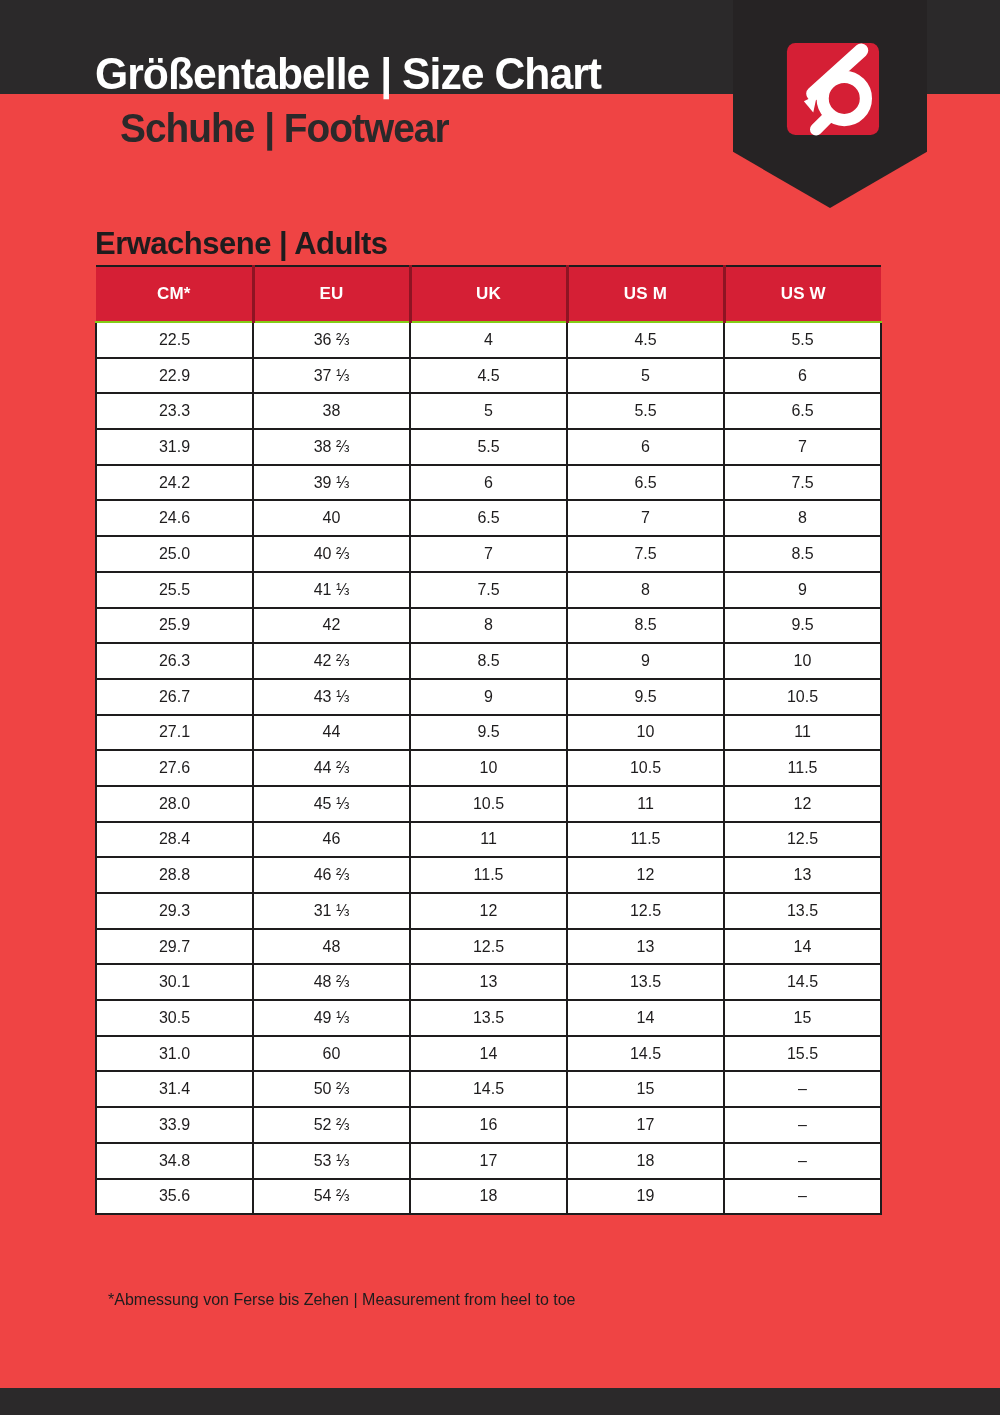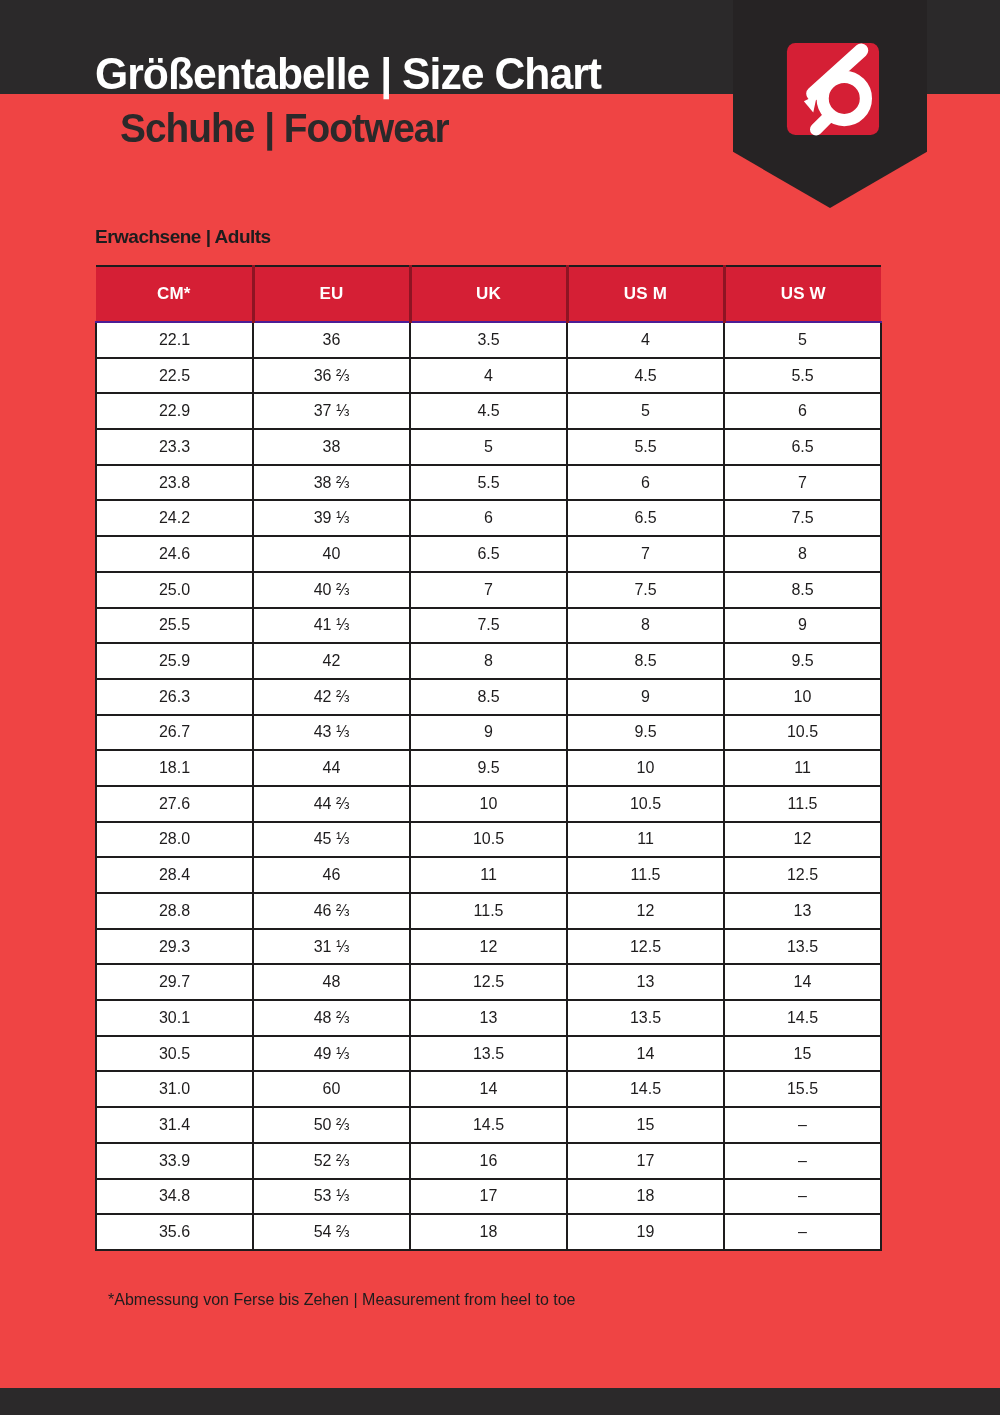--- a/index.html
+++ b/index.html
@@ -51,42 +51,42 @@
     clip-path: polygon(0 0, 100% 0, 100% 73%, 50% 100%, 0 73%);
   }
   .logo {
     position: absolute;
     left: 53px; top: 42px;
     width: 94px; height: 94px;
   }
   .section-heading {
     position: absolute;
     left: 95px; top: 226px;
-    font-size: 19px;
+    font-size: 31px;
     font-weight: bold;
     color: #1e1c1d;
     letter-spacing: -0.5px;
     white-space: nowrap;
   }
   table.size-table {
     position: absolute;
     left: 95px; top: 265px;
     width: 787px;
     border-collapse: collapse;
     table-layout: fixed;
     text-align: center;
   }
   table.size-table th {
     background: #d51f35;
     color: #ffffff;
     font-size: 17px;
     font-weight: bold;
     height: 52px;
     border-top: 2px solid #1e1c1d;
-    border-bottom: 2px solid #4c1d95;
+    border-bottom: 2px solid #84cc16;
     letter-spacing: 0.2px;
   }
   table.size-table th + th { border-left: 3px solid #8e1423; }
   table.size-table td {
     height: 33.7px;
     font-size: 16px;
     color: #1e1c1d;
     border: 2px solid #1e1c1d;
     background: #ffffff;
     padding: 0;
@@ -135,27 +135,20 @@
       <tr>
         <th>CM*</th>
         <th>EU</th>
         <th>UK</th>
         <th>US M</th>
         <th>US W</th>
       </tr>
     </thead>
     <tbody>
         <tr>
-          <td>22.1</td>
-          <td>36</td>
-          <td>3.5</td>
-          <td>4</td>
-          <td>5</td>
-        </tr>
-        <tr>
           <td>22.5</td>
           <td>36 ⅔</td>
           <td>4</td>
           <td>4.5</td>
           <td>5.5</td>
         </tr>
         <tr>
           <td>22.9</td>
           <td>37 ⅓</td>
           <td>4.5</td>
@@ -163,21 +156,21 @@
           <td>6</td>
         </tr>
         <tr>
           <td>23.3</td>
           <td>38</td>
           <td>5</td>
           <td>5.5</td>
           <td>6.5</td>
         </tr>
         <tr>
-          <td>23.8</td>
+          <td>31.9</td>
           <td>38 ⅔</td>
           <td>5.5</td>
           <td>6</td>
           <td>7</td>
         </tr>
         <tr>
           <td>24.2</td>
           <td>39 ⅓</td>
           <td>6</td>
           <td>6.5</td>
@@ -219,21 +212,21 @@
           <td>10</td>
         </tr>
         <tr>
           <td>26.7</td>
           <td>43 ⅓</td>
           <td>9</td>
           <td>9.5</td>
           <td>10.5</td>
         </tr>
         <tr>
-          <td>18.1</td>
+          <td>27.1</td>
           <td>44</td>
           <td>9.5</td>
           <td>10</td>
           <td>11</td>
         </tr>
         <tr>
           <td>27.6</td>
           <td>44 ⅔</td>
           <td>10</td>
           <td>10.5</td>

